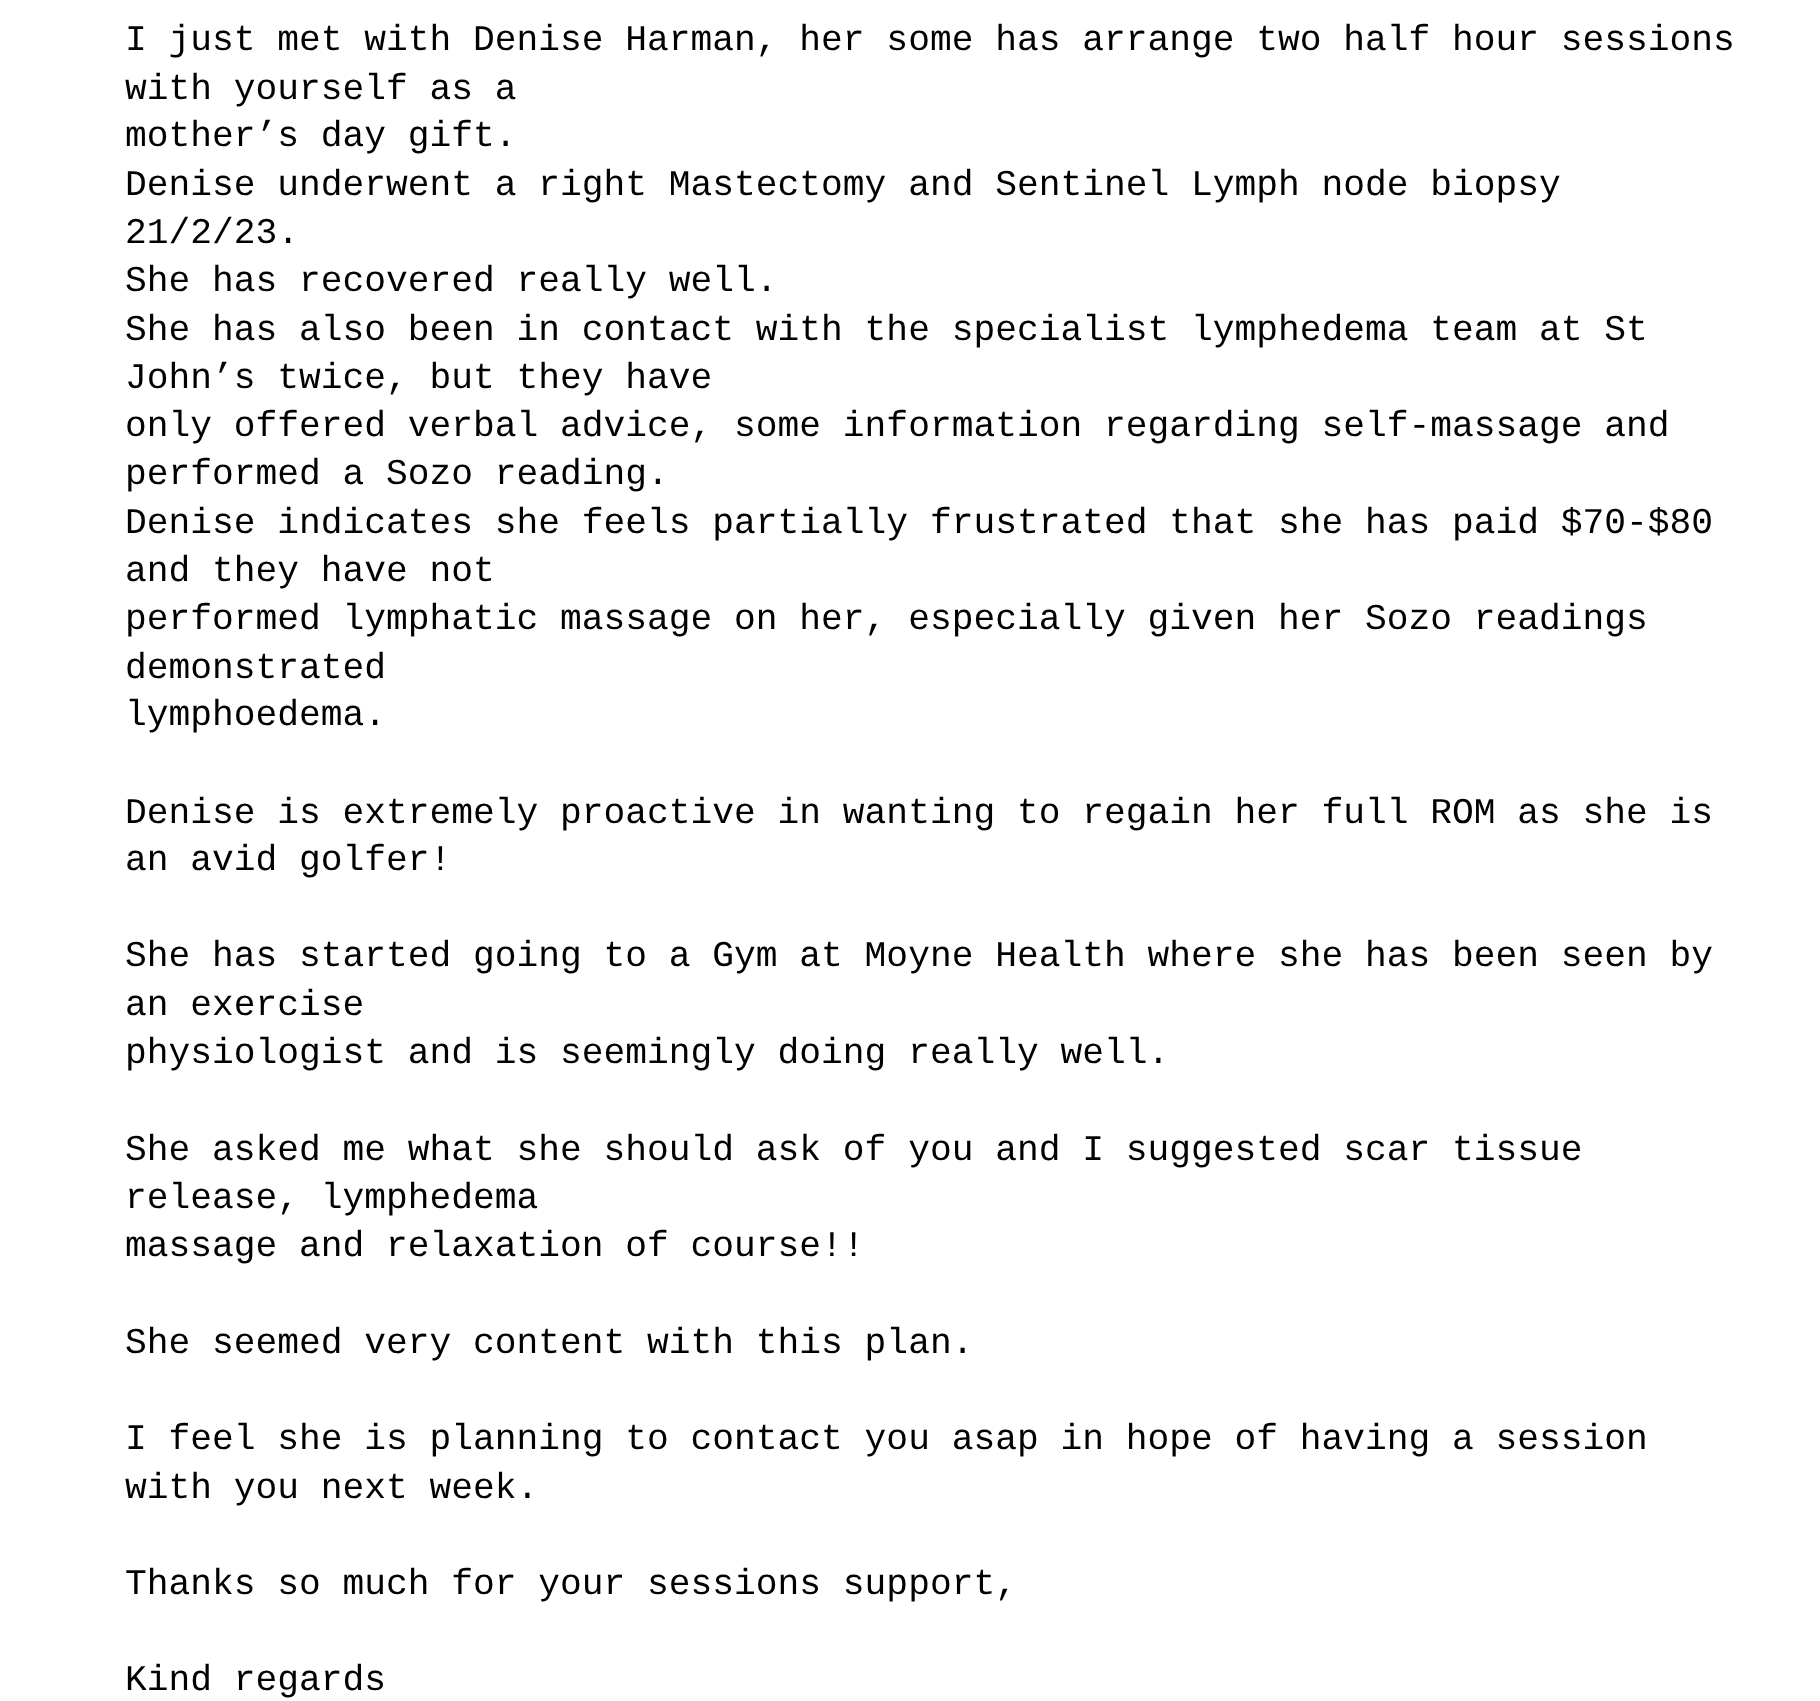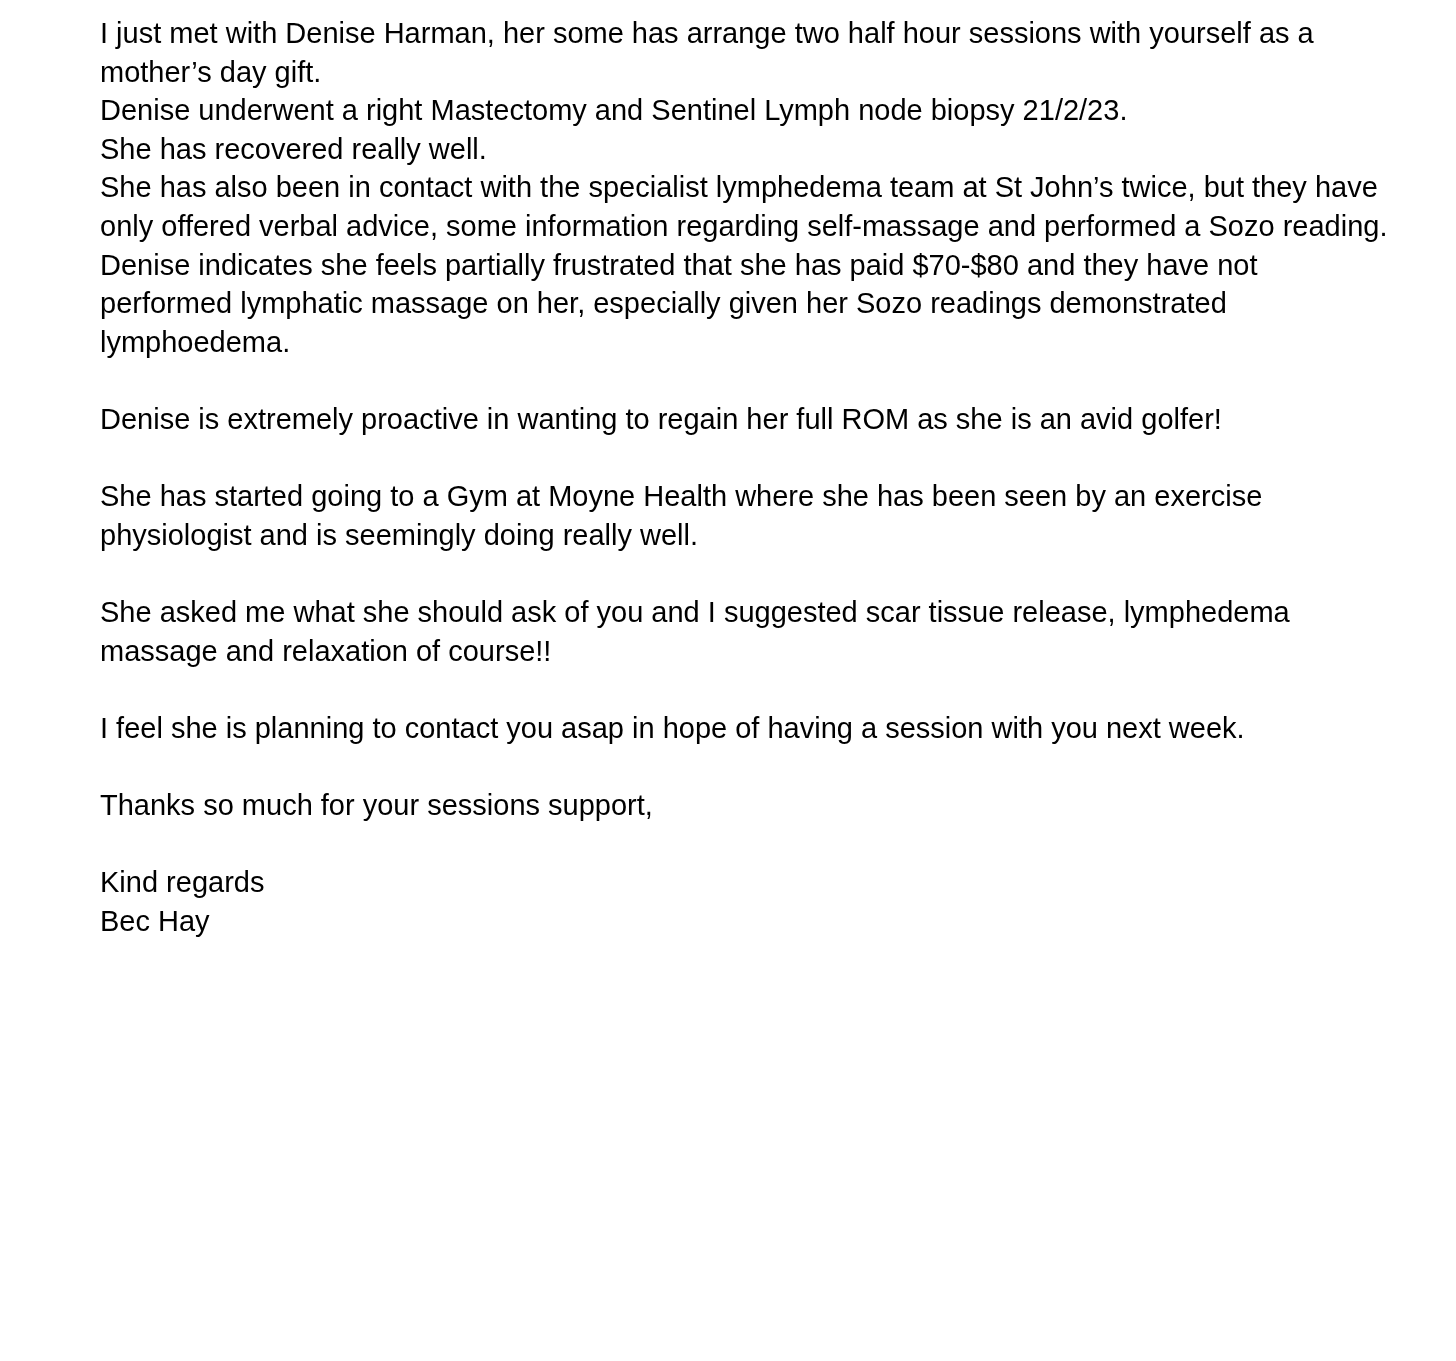--- a/index.html
+++ b/index.html
@@ -15,20 +15,21 @@
     color: #000000;
     font-family: "Liberation Sans", "DejaVu Sans", sans-serif;
     font-size: 29px;
     line-height: 38.6px;
     padding: 14px 60px 30px 100px;
     letter-spacing: 0;
   }
   .document-page p {
     margin: 0;
     white-space: pre-wrap; 
+    font-family: Liberation Mono, monospace;
   }
   .document-page p + p {
     margin-top: 38.6px; 
   }
 </style>
 </head>
 <body>
 
 <div class="document-page">
   <p>I just met with Denise Harman, her some has arrange two half hour sessions with yourself as a
@@ -38,17 +39,18 @@
 She has also been in contact with the specialist lymphedema team at St John’s twice, but they have
 only offered verbal advice, some information regarding self-massage and performed a Sozo reading.
 Denise indicates she feels partially frustrated that she has paid $70-$80 and they have not
 performed lymphatic massage on her, especially given her Sozo readings demonstrated
 lymphoedema.</p>
   <p>Denise is extremely proactive in wanting to regain her full ROM as she is an avid golfer!</p>
   <p>She has started going to a Gym at Moyne Health where she has been seen by an exercise
 physiologist and is seemingly doing really well.</p>
   <p>She asked me what she should ask of you and I suggested scar tissue release, lymphedema
 massage and relaxation of course!!</p>
+  <p>She seemed very content with this plan.</p>
   <p>I feel she is planning to contact you asap in hope of having a session with you next week.</p>
   <p>Thanks so much for your sessions support,</p>
   <p>Kind regards
 Bec Hay</p>
 </div>
 
 </body></html>

